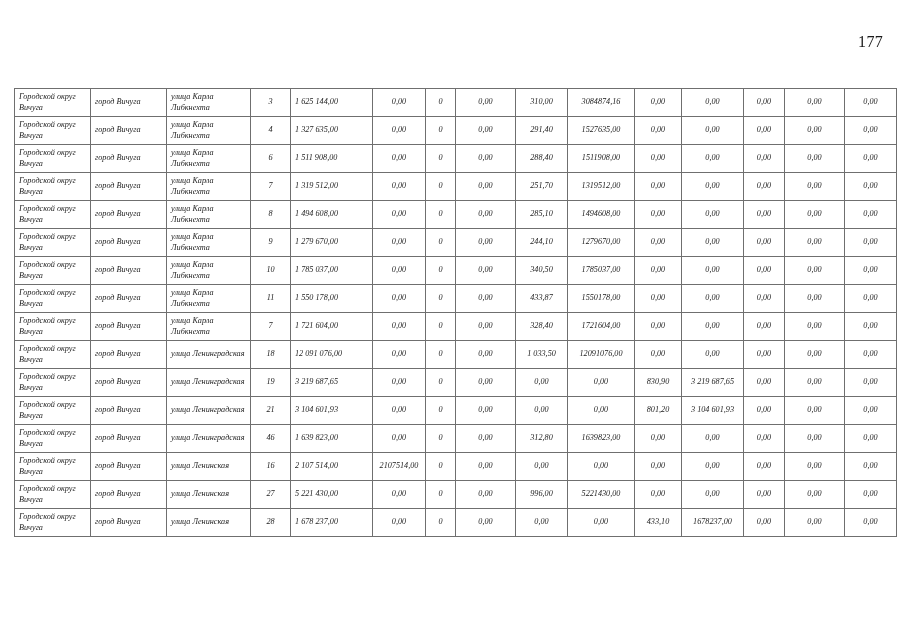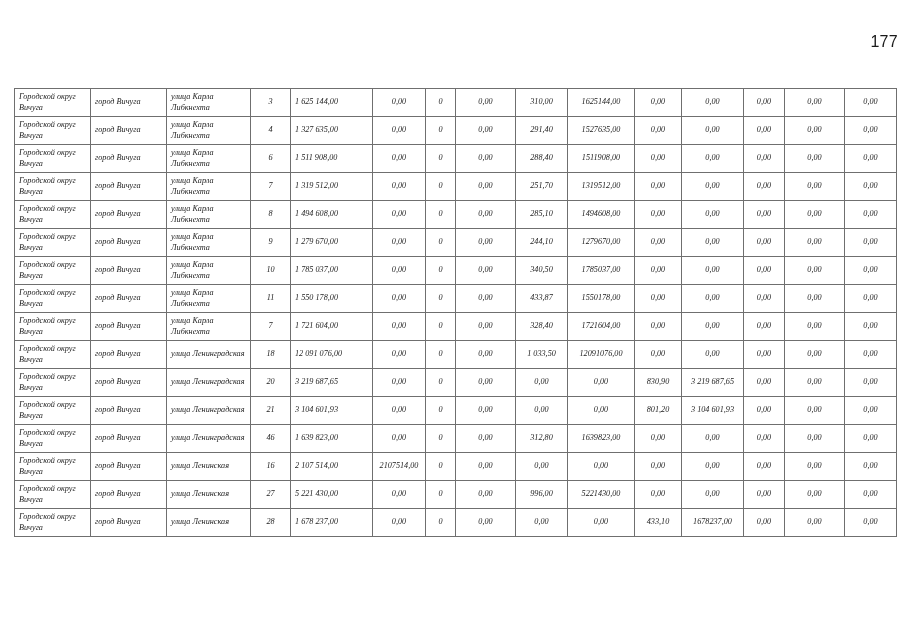--- a/index.html
+++ b/index.html
@@ -17,26 +17,26 @@
   }
   .page {
     position: relative;
     width: 905px;
     height: 640px;
     box-sizing: border-box;
   }
   .page-number {
     position: absolute;
     top: 34px;
-    right: 7px;
+    right: 22px;
     font-size: 16px;
     line-height: 1;
     color: #1a1a1a;
     letter-spacing: 0.3px;
-    font-family: Liberation Sans, sans-serif;
+    font-family: Liberation Serif, serif;
   }
   .table-wrap {
     position: absolute;
     left: 14px;
     top: 88px;
     width: 877px;
     font-style: italic;
   }
   table.data {
     border-collapse: collapse;
@@ -83,21 +83,21 @@
           <tr>
             <td class="c-region">Городской округ Вичуга</td>
             <td class="c-city">город Вичуга</td>
             <td class="c-street">улица Карла Либкнехта</td>
             <td class="c-house">3</td>
             <td class="c-total">1 625 144,00</td>
             <td class="c-v1">0,00</td>
             <td class="c-v2">0</td>
             <td class="c-v3">0,00</td>
             <td class="c-v4">310,00</td>
-            <td class="c-v5">1625144,00</td>
+            <td class="c-v5">3084874,16</td>
             <td class="c-v6">0,00</td>
             <td class="c-v7">0,00</td>
             <td class="c-v8">0,00</td>
             <td class="c-v9">0,00</td>
             <td class="c-v10">0,00</td>
           </tr>
           <tr>
             <td class="c-region">Городской округ Вичуга</td>
             <td class="c-city">город Вичуга</td>
             <td class="c-street">улица Карла Либкнехта</td>
@@ -247,21 +247,21 @@
             <td class="c-v6">0,00</td>
             <td class="c-v7">0,00</td>
             <td class="c-v8">0,00</td>
             <td class="c-v9">0,00</td>
             <td class="c-v10">0,00</td>
           </tr>
           <tr>
             <td class="c-region">Городской округ Вичуга</td>
             <td class="c-city">город Вичуга</td>
             <td class="c-street">улица Ленинградская</td>
-            <td class="c-house">20</td>
+            <td class="c-house">19</td>
             <td class="c-total">3 219 687,65</td>
             <td class="c-v1">0,00</td>
             <td class="c-v2">0</td>
             <td class="c-v3">0,00</td>
             <td class="c-v4">0,00</td>
             <td class="c-v5">0,00</td>
             <td class="c-v6">830,90</td>
             <td class="c-v7">3 219 687,65</td>
             <td class="c-v8">0,00</td>
             <td class="c-v9">0,00</td>

